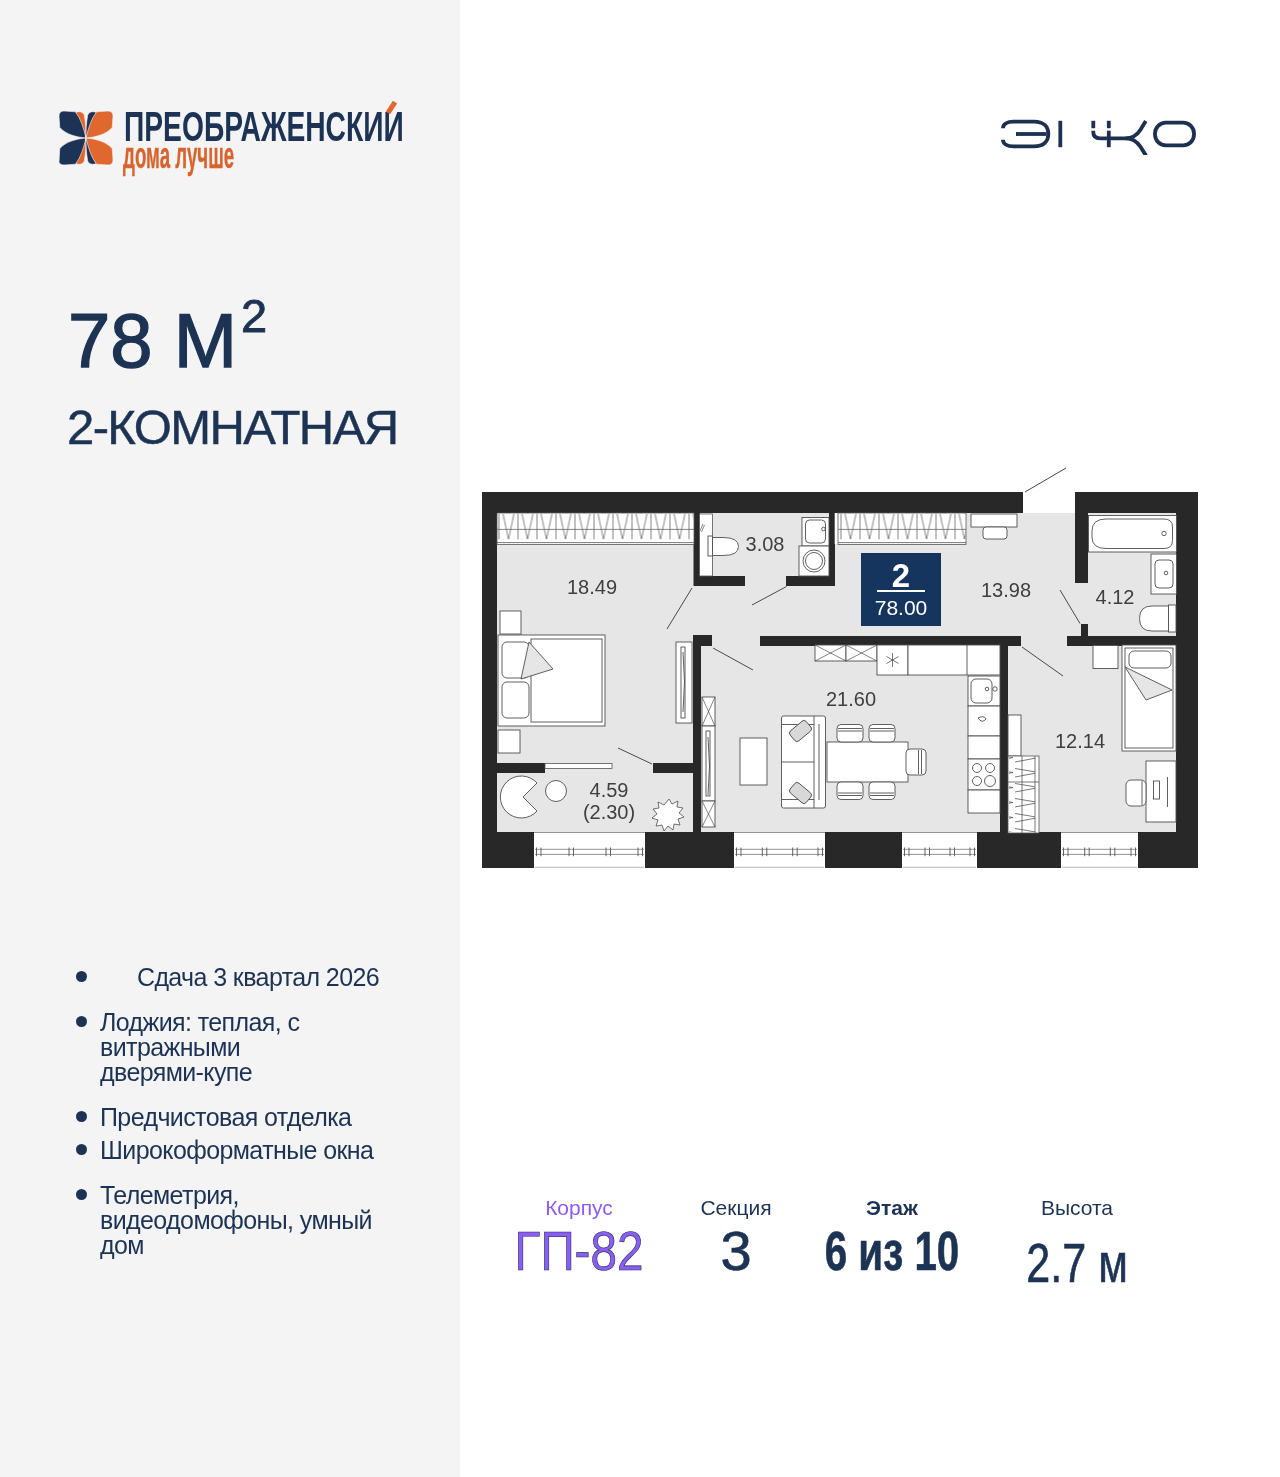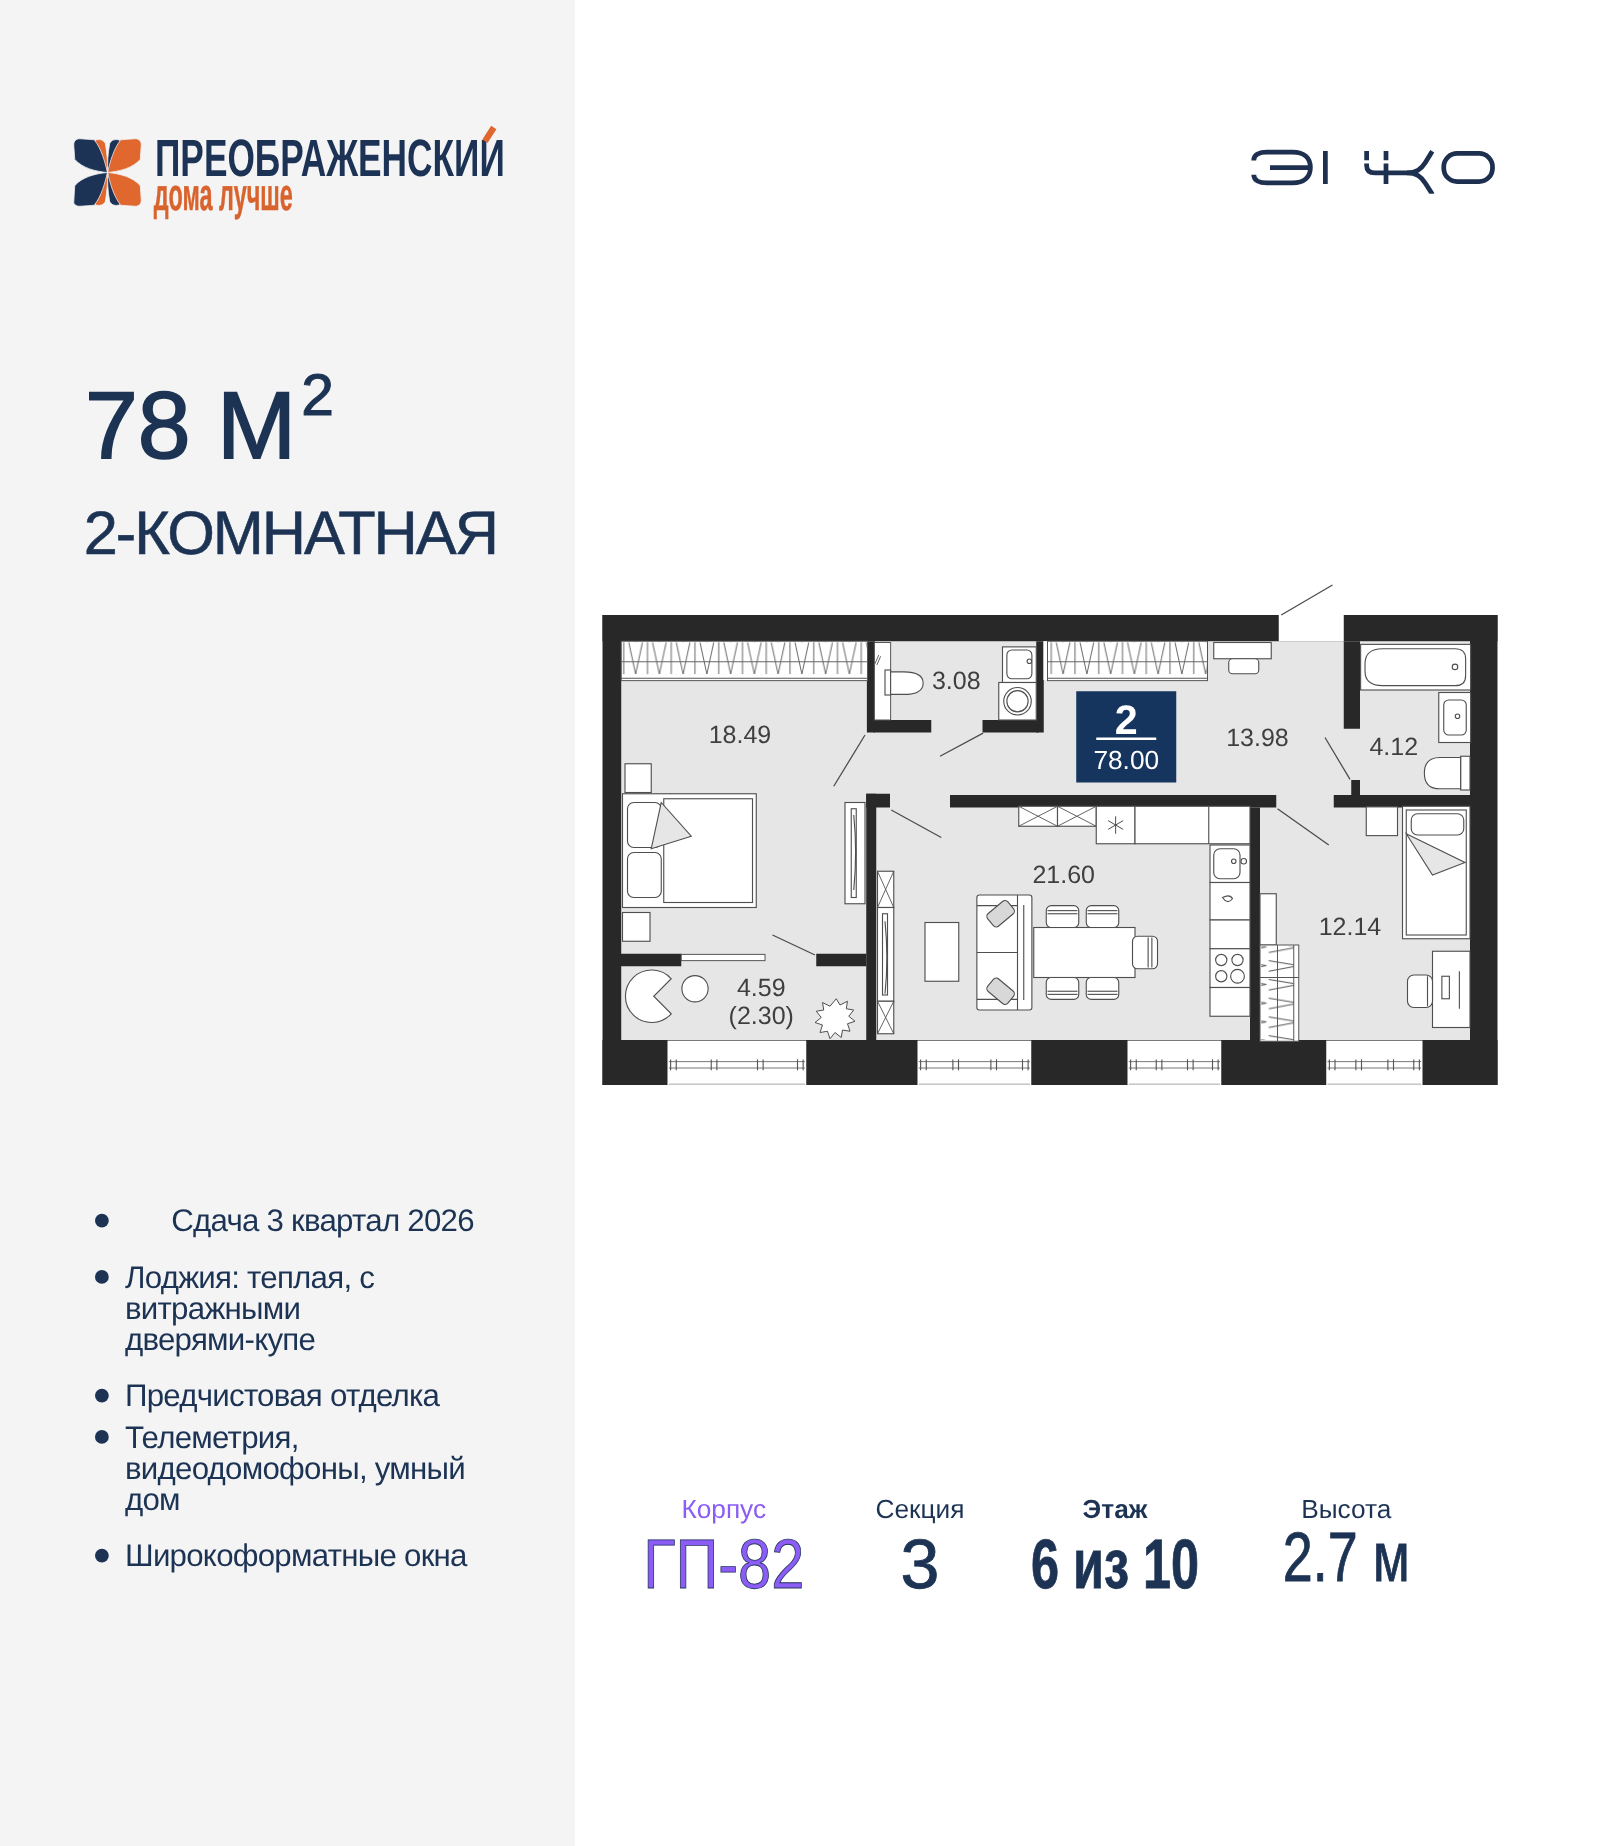--- a/index.html
+++ b/index.html
@@ -61,40 +61,40 @@
 <div class="abs" style="left:67px;top:402.5px;font-size:49px;line-height:49px;color:#1d3354;-webkit-text-stroke:0.5px #1d3354;letter-spacing:-1.6px;text-align:center;">2-КОМНАТНАЯ</div>
 
 <div class="abs" style="left:76px;top:965px;width:340px;color:#1d3354;font-size:25px;line-height:25px;letter-spacing:-0.6px;">
 
   <div style="position:relative;padding-left:24px;margin-bottom:20px;text-align:center;"><span style="position:absolute;left:0;top:6px;width:11px;height:11px;border-radius:50%;background:#1d3354;"></span>Сдача 3 квартал 2026</div>
 
   <div style="position:relative;padding-left:24px;margin-bottom:20px;"><span style="position:absolute;left:0;top:6px;width:11px;height:11px;border-radius:50%;background:#1d3354;"></span>Лоджия: теплая, с<br>витражными<br>дверями-купе</div>
 
   <div style="position:relative;padding-left:24px;margin-bottom:8px;"><span style="position:absolute;left:0;top:6px;width:11px;height:11px;border-radius:50%;background:#1d3354;"></span>Предчистовая отделка</div>
 
+  <div style="position:relative;padding-left:24px;margin-bottom:20px;"><span style="position:absolute;left:0;top:6px;width:11px;height:11px;border-radius:50%;background:#1d3354;"></span>Широкоформатные окна</div>
+
   <div style="position:relative;padding-left:24px;margin-bottom:20px;"><span style="position:absolute;left:0;top:6px;width:11px;height:11px;border-radius:50%;background:#1d3354;"></span>Телеметрия,<br>видеодомофоны, умный<br>дом</div>
-
-  <div style="position:relative;padding-left:24px;margin-bottom:20px;"><span style="position:absolute;left:0;top:6px;width:11px;height:11px;border-radius:50%;background:#1d3354;"></span>Широкоформатные окна</div>
 </div>
 
 <div class="abs" style="left:579px;top:1196.5px;transform:translateX(-50%);text-align:center;color:#8b5cf6;white-space:nowrap;">
   <div style="font-size:21px;line-height:21px;">Корпус</div>
   <div style="font-size:56px;line-height:56px;margin-top:5px;-webkit-text-stroke:0.7px #1d3354;"><span style="display:inline-block;transform:scaleX(0.85);">ГП-82</span></div>
 </div>
 <div class="abs" style="left:736px;top:1196.5px;transform:translateX(-50%);text-align:center;color:#1d3354;white-space:nowrap;">
   <div style="font-size:21px;line-height:21px;">Секция</div>
   <div style="font-size:56px;line-height:56px;margin-top:5px;-webkit-text-stroke:0.7px #1d3354;"><span style="display:inline-block;transform:scaleX(1);">3</span></div>
 </div>
 <div class="abs" style="left:892px;top:1196.5px;transform:translateX(-50%);text-align:center;color:#1d3354;white-space:nowrap;font-weight:bold;">
   <div style="font-size:21px;line-height:21px;">Этаж</div>
   <div style="font-size:56px;line-height:56px;margin-top:5px;-webkit-text-stroke:0.7px #1d3354;"><span style="display:inline-block;transform:scaleX(0.72);">6 из 10</span></div>
 </div>
 <div class="abs" style="left:1077px;top:1196.5px;transform:translateX(-50%);text-align:center;color:#1d3354;white-space:nowrap;">
   <div style="font-size:21px;line-height:21px;">Высота</div>
-  <div style="font-size:56px;line-height:56px;margin-top:0;-webkit-text-stroke:0.7px #1d3354;"><span style="display:inline-block;transform:scaleX(0.77);">2.7 м</span></div>
+  <div style="font-size:56px;line-height:56px;margin-top:17px;-webkit-text-stroke:0.7px #1d3354;"><span style="display:inline-block;transform:scaleX(0.77);">2.7 м</span></div>
 </div>
 
 <svg class="abs" style="left:470px;top:455px;" width="750" height="425" viewBox="470 455 750 425">
   <defs>
     <pattern id="hatchV" width="19" height="25.5" patternUnits="userSpaceOnUse" patternTransform="translate(497.5,513.8)">
       <line x1="1.5" y1="0" x2="1.5" y2="25.5" stroke="#666" stroke-width="0.8"></line>
       <line x1="5.5" y1="0" x2="11" y2="25.5" stroke="#666" stroke-width="0.8"></line>
       <line x1="16.5" y1="0" x2="11" y2="25.5" stroke="#666" stroke-width="0.8"></line>
     </pattern>
     <pattern id="hatchH" width="26" height="15" patternUnits="userSpaceOnUse">

